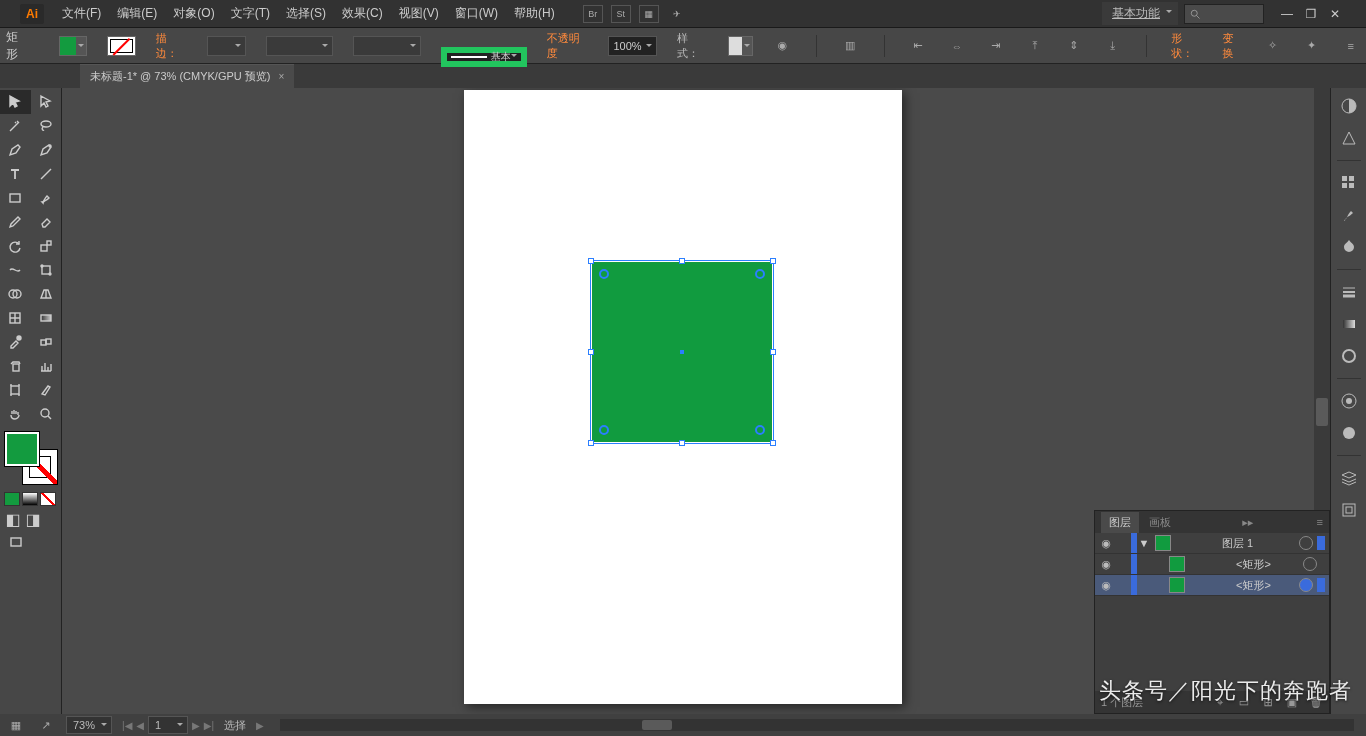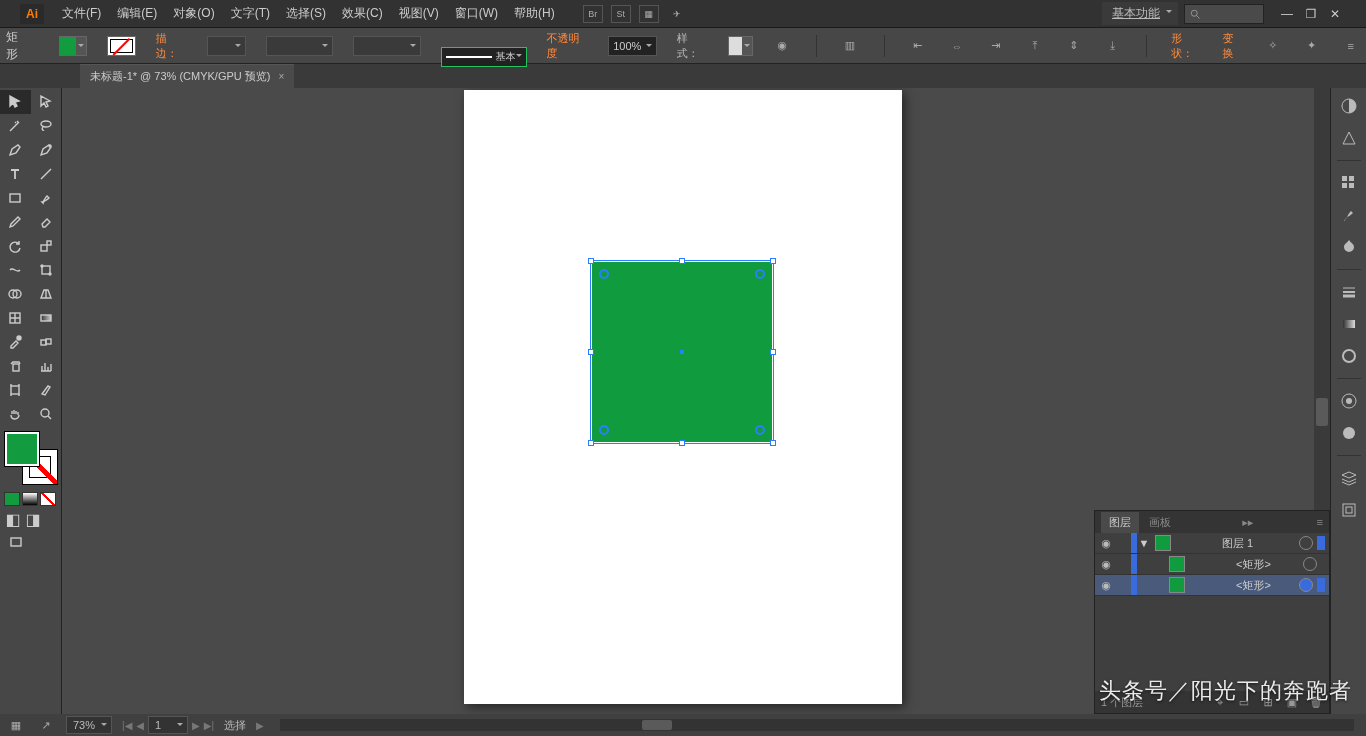--- a/index.html
+++ b/index.html
@@ -27,21 +27,21 @@
 .swatch .arrow { width:10px; background:#555; display:flex;align-items:center;justify-content:center; }
 .dd-arrow::after{content:"";border:3px solid transparent;border-top-color:#aaa;display:inline-block;margin-top:3px;}
 .cb-stroke { width:30px; height:20px; border:1px solid #666; background:#fff; position:relative; }
 .cb-stroke::after{content:"";position:absolute;inset:2px;background:#fff;border:1px solid #000;}
 .cb-stroke.none::after{background:#fff;}
 .cb-stroke.none::before{content:"";position:absolute;left:2px;right:2px;top:50%;height:2px;background:red;transform:rotate(-45deg);z-index:1;}
 .orange { color:#ff8a3c; }
 .dd { height:20px; background:#3a3a3a; border:1px solid #555; padding:0 14px 0 4px; position:relative; display:flex;align-items:center; font-size:11px; color:#aaa;}
 .dd::after{content:"";position:absolute;right:4px;top:7px;border:3px solid transparent;border-top-color:#aaa;}
 .dd.wide{width:70px;}
-.stroke-style{width:90px;background:#222;display:flex;align-items:center;padding:0 4px;color:#ccc;font-size:10px;border:1px solid #22c55e;height:20px;position:relative;margin-top:22px;}
+.stroke-style{width:90px;background:#222;display:flex;align-items:center;padding:0 4px;color:#ccc;font-size:10px;border:6px solid #22c55e;height:20px;position:relative;margin-top:22px;}
 .stroke-style .line{height:2px;background:#fff;flex:1;margin-right:4px;}
 .cb-icon{width:20px;height:20px;display:flex;align-items:center;justify-content:center;color:#aaa;font-size:11px;}
 .cb-sep{width:1px;height:22px;background:#333;margin:0 4px;}
 
 
 .tabbar { height: 24px; background: #3a3a3a; display: flex; align-items: flex-end; padding-left: 80px; }
 .tab { background:#4a4a4a; color:#ccc; font-size:11px; padding:4px 10px; display:flex; align-items:center; gap:8px; border-top:1px solid #555;}
 .tab .x{color:#aaa;font-size:10px;}
 
 

